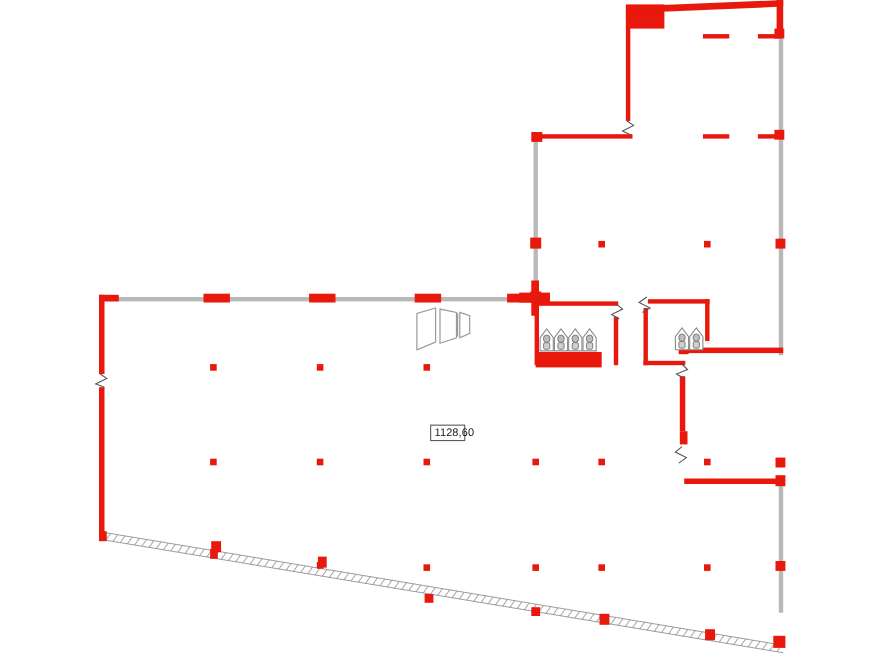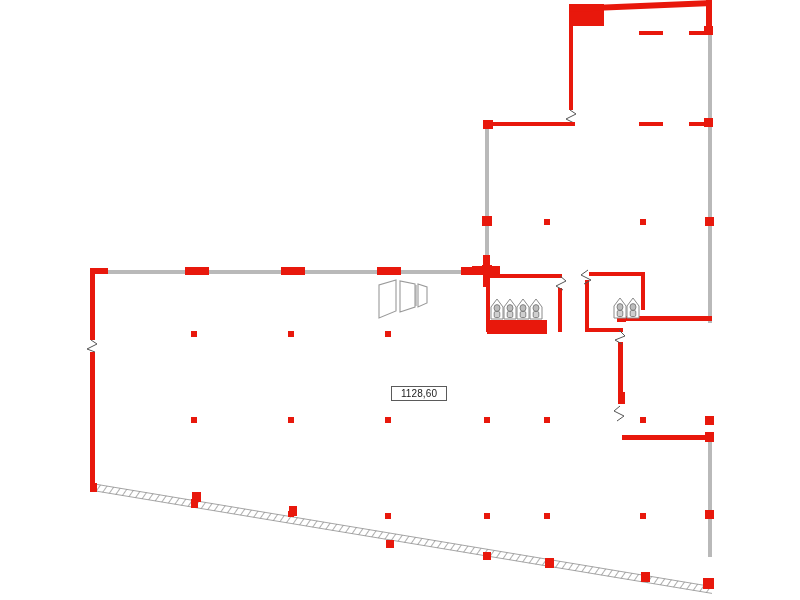--- a/index.html
+++ b/index.html
@@ -204,17 +204,17 @@
 
     <g fill="none" stroke="#9a9a9a" stroke-width="1.1">
       <path d="M379,285 L379,318 L396,311 L396,280 Z"></path>
       <path d="M400,281 L400,312 L415,307 L415,284 Z"></path>
       <path d="M418,284 L418,307 L427,303 L427,287 Z"></path>
       <line x1="416" y1="285" x2="416" y2="306"></line>
     </g>
 
   </svg>
 
-  <div class="area-label-box" style="left:391px; top:386px; width:56px; height:15px;">
+  <div class="area-label-box" style="left:391px; top:386px; width:32px; height:15px;">
     <span>1128,60</span>
   </div>
 
 </div>
 
 </body></html>

